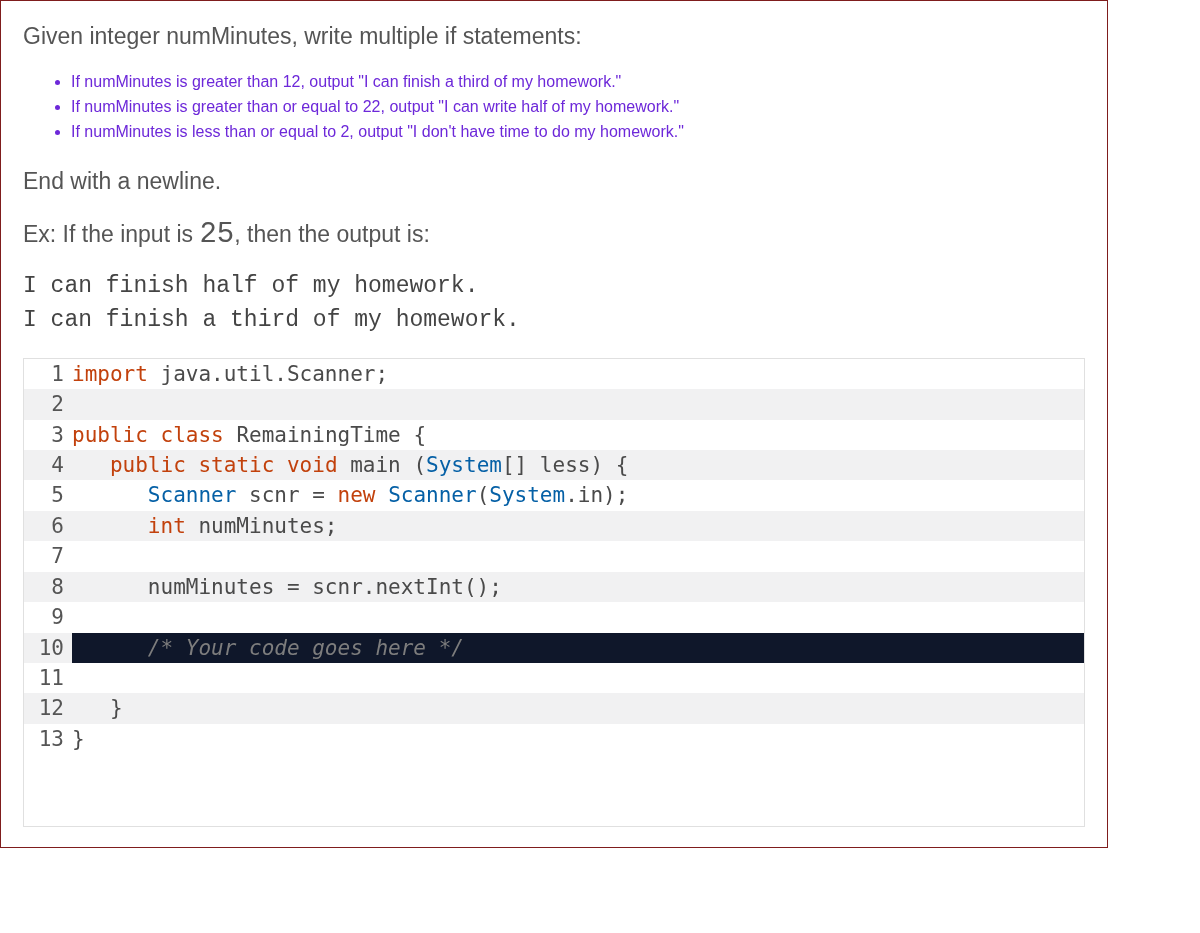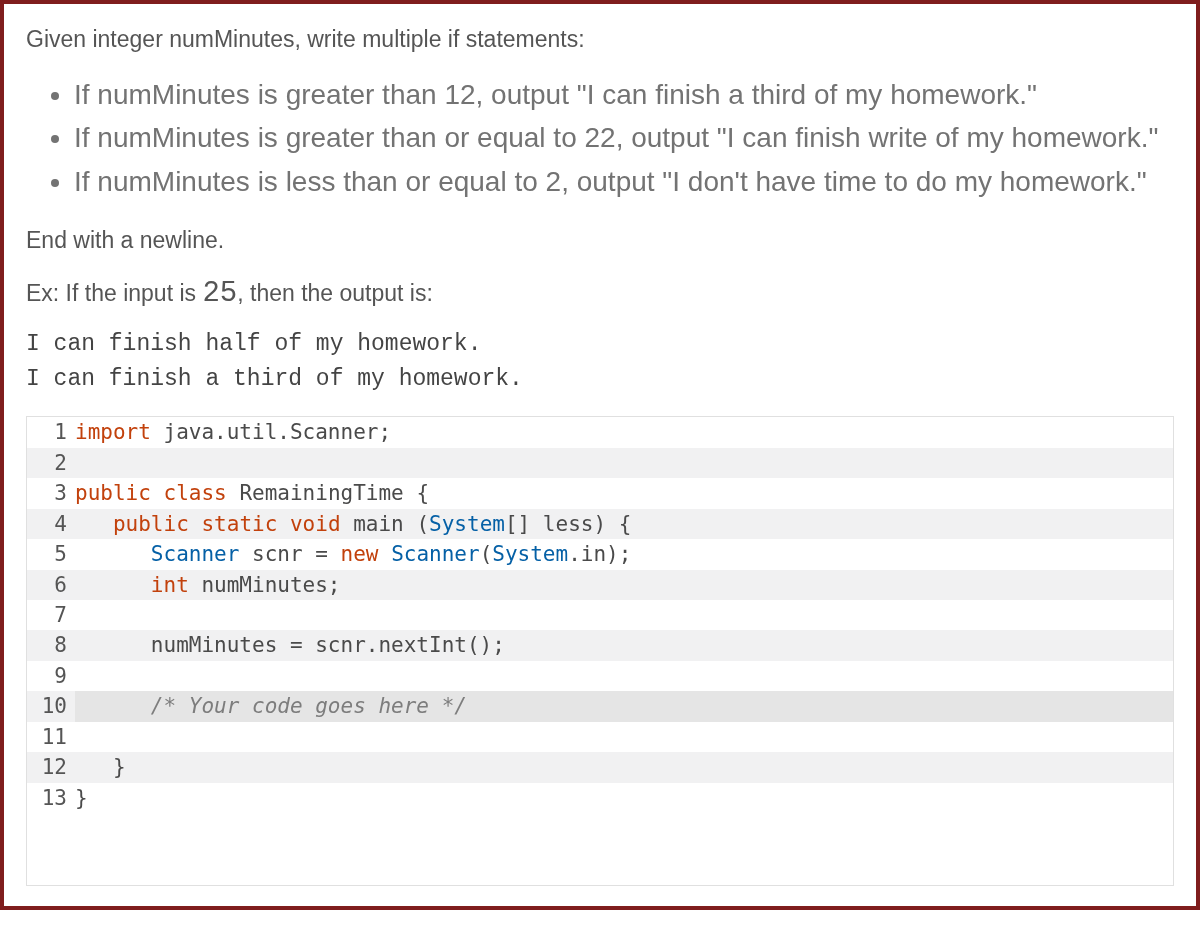--- a/index.html
+++ b/index.html
@@ -3,39 +3,39 @@
 <meta charset="utf-8">
 <style>
   body {
     margin: 0;
     padding: 0;
     font-family: Arial, Helvetica, sans-serif;
     background: #ffffff;
     color: #4a4a4a;
   }
   .page {
-    width: 1200px;
+    width: 1108px;
     box-sizing: border-box;
     padding: 20px 22px;
-    border: 4px solid #7f1d1d;
+    border: 1px solid #7f1d1d;
   }
   .prose p {
     font-size: 23px;
     line-height: 1.35;
     margin: 0 0 18px 0;
     color: #555;
   }
   .prose ul {
     margin: 0 0 22px 0;
     padding-left: 48px;
   }
   .prose li {
-    font-size: 28px;
+    font-size: 16px;
     line-height: 1.55;
-    color: #737373;
+    color: #6d28d9;
     list-style-type: disc;
   }
   .prose .ex-line {
     font-size: 23px;
     line-height: 1.35;
     margin: 0 0 14px 0;
     color: #555;
   }
   .mono-inline {
     font-family: Liberation Mono, monospace;
@@ -69,40 +69,40 @@
     flex: 0 0 auto;
   }
   .code-cell {
     flex: 1 1 auto;
     white-space: pre;
   }
   .even .gutter,
   .even .code-cell { background: #f1f1f2; }
   .odd .gutter,
   .odd .code-cell { background: #ffffff; }
-  .hl .code-cell { background: #e5e5e5; }
+  .hl .code-cell { background: #0f172a; }
 
   .kw { color: #c2410c; }      
   .cls { color: #0560a6; }     
   .cmt { color: #7d7d7d; font-style: italic; }
 
   .code-extra {
     height: 72px;
   }
 </style>
 </head>
 <body>
 
 <div class="page">
 
   <div class="prose">
     <p>Given integer numMinutes, write multiple if statements:</p>
     <ul>
       <li>If numMinutes is greater than 12, output "I can finish a third of my homework."</li>
-      <li>If numMinutes is greater than or equal to 22, output "I can finish write of my homework."</li>
+      <li>If numMinutes is greater than or equal to 22, output "I can write half of my homework."</li>
       <li>If numMinutes is less than or equal to 2, output "I don't have time to do my homework."</li>
     </ul>
     <p>End with a newline.</p>
     <p class="ex-line">
       <span>Ex: If the input is </span><span class="mono-inline">25</span><span>, then the output is:</span>
     </p>
   </div>
 
   <div class="output-block">
     <div>I can finish half of my homework.</div>

